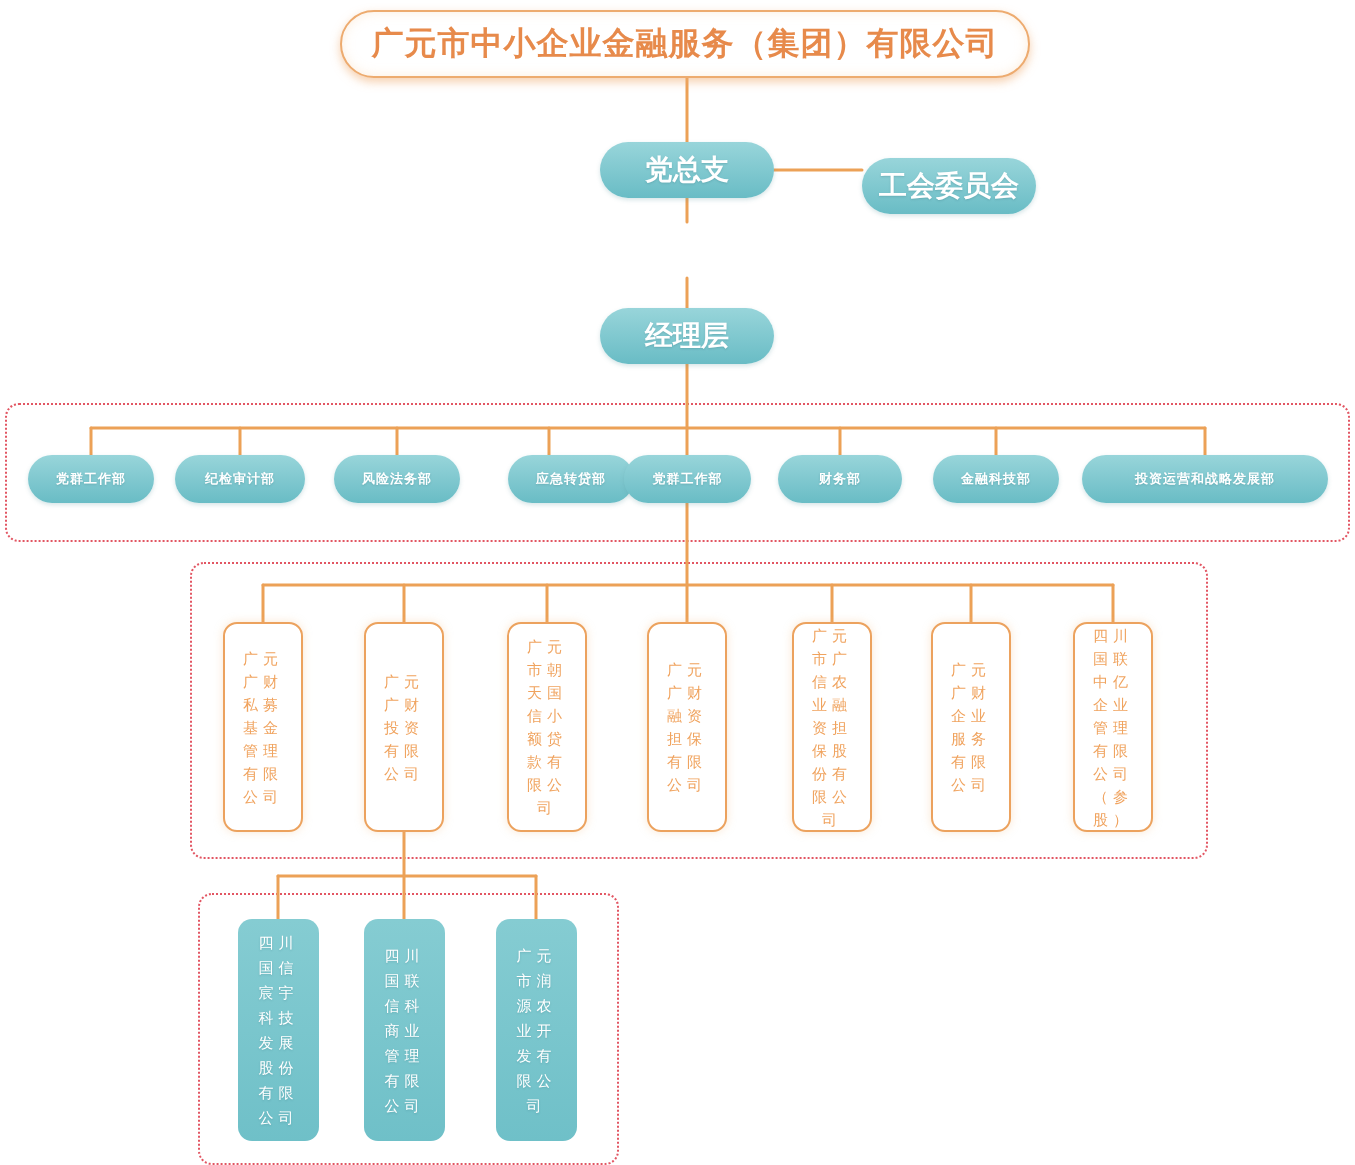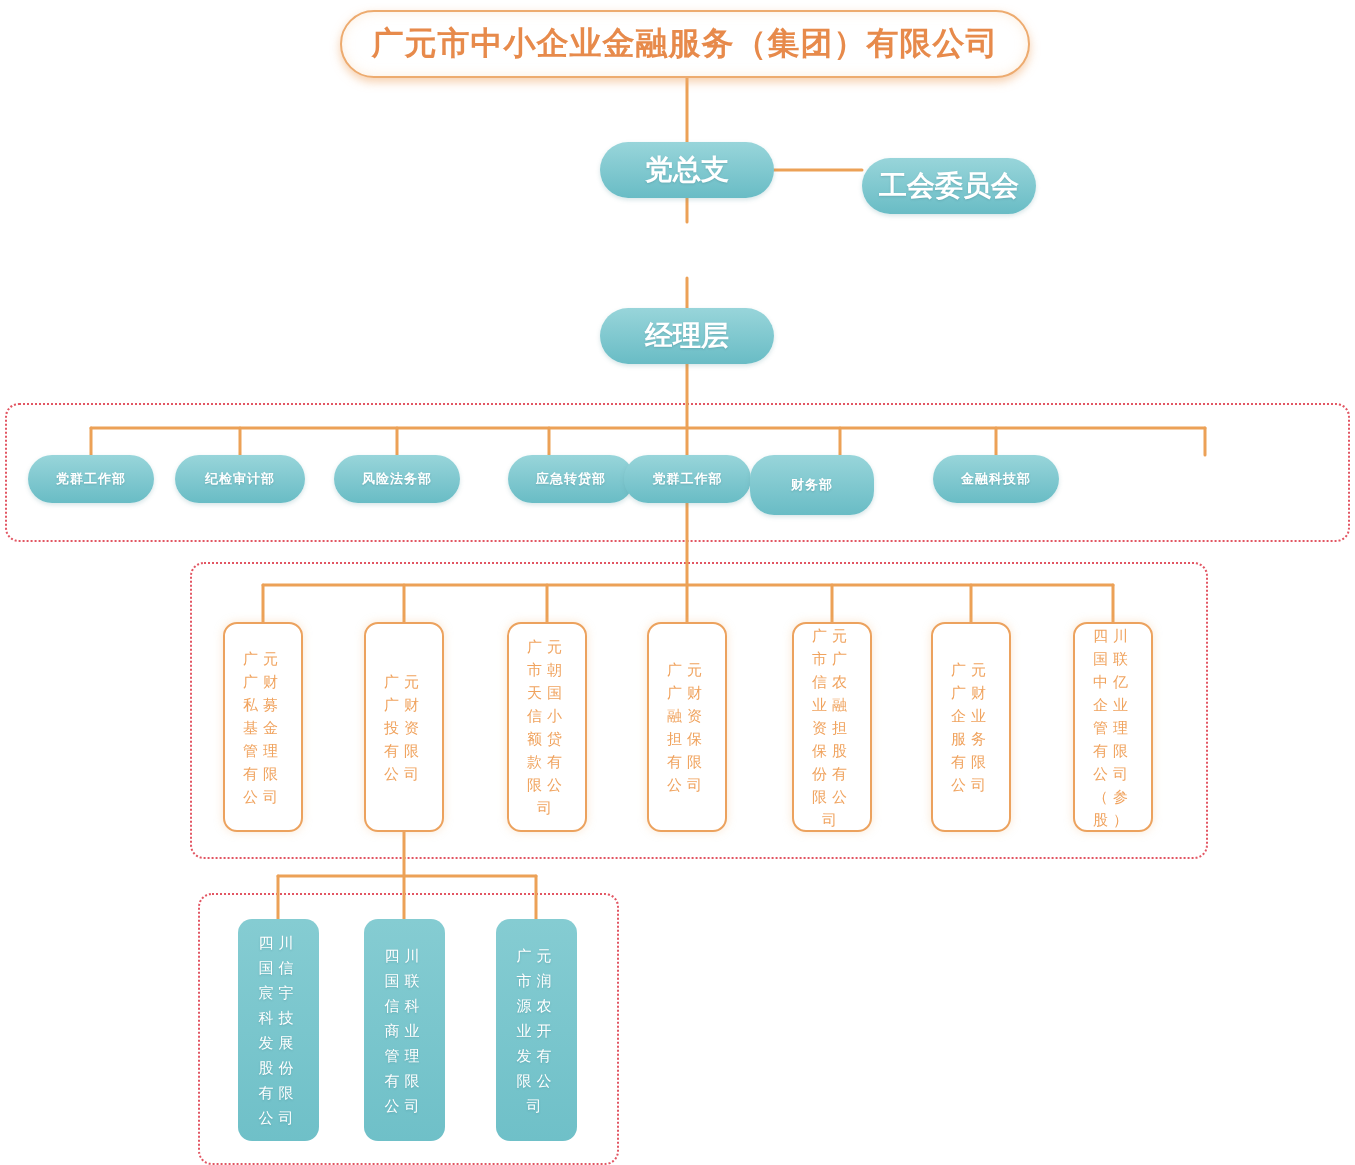--- a/index.html
+++ b/index.html
@@ -118,22 +118,23 @@
 
   <div class="node pill lv1" style="left:600px;top:142px;width:174px;height:56px;">党总支</div>
   <div class="node pill lv1" style="left:862px;top:158px;width:174px;height:56px;">工会委员会</div>
   <div class="node pill lv1" style="left:600px;top:308px;width:174px;height:56px;">经理层</div>
 
   <div class="node pill dept" style="left:28px;top:455px;width:126px;height:48px;">党群工作部</div>
   <div class="node pill dept" style="left:175px;top:455px;width:130px;height:48px;">纪检审计部</div>
   <div class="node pill dept" style="left:334px;top:455px;width:126px;height:48px;">风险法务部</div>
   <div class="node pill dept" style="left:508px;top:455px;width:126px;height:48px;">应急转贷部</div>
   <div class="node pill dept" style="left:624px;top:455px;width:127px;height:48px;">党群工作部</div>
-  <div class="node pill dept" style="left:750px;top:455px;width:124px;height:60px;">财务部</div>
+  <div class="node pill dept" style="left:778px;top:455px;width:124px;height:48px;">财务部</div>
   <div class="node pill dept" style="left:933px;top:455px;width:126px;height:48px;">金融科技部</div>
+  <div class="node pill dept" style="left:1082px;top:455px;width:246px;height:48px;">投资运营和战略发展部</div>
 
   <div class="node vbox white" style="left:223px;top:622px;width:80px;height:210px;">广元
 广财
 私募
 基金
 管理
 有限
 公司</div>
   <div class="node vbox white" style="left:364px;top:622px;width:80px;height:210px;">广元
 广财

